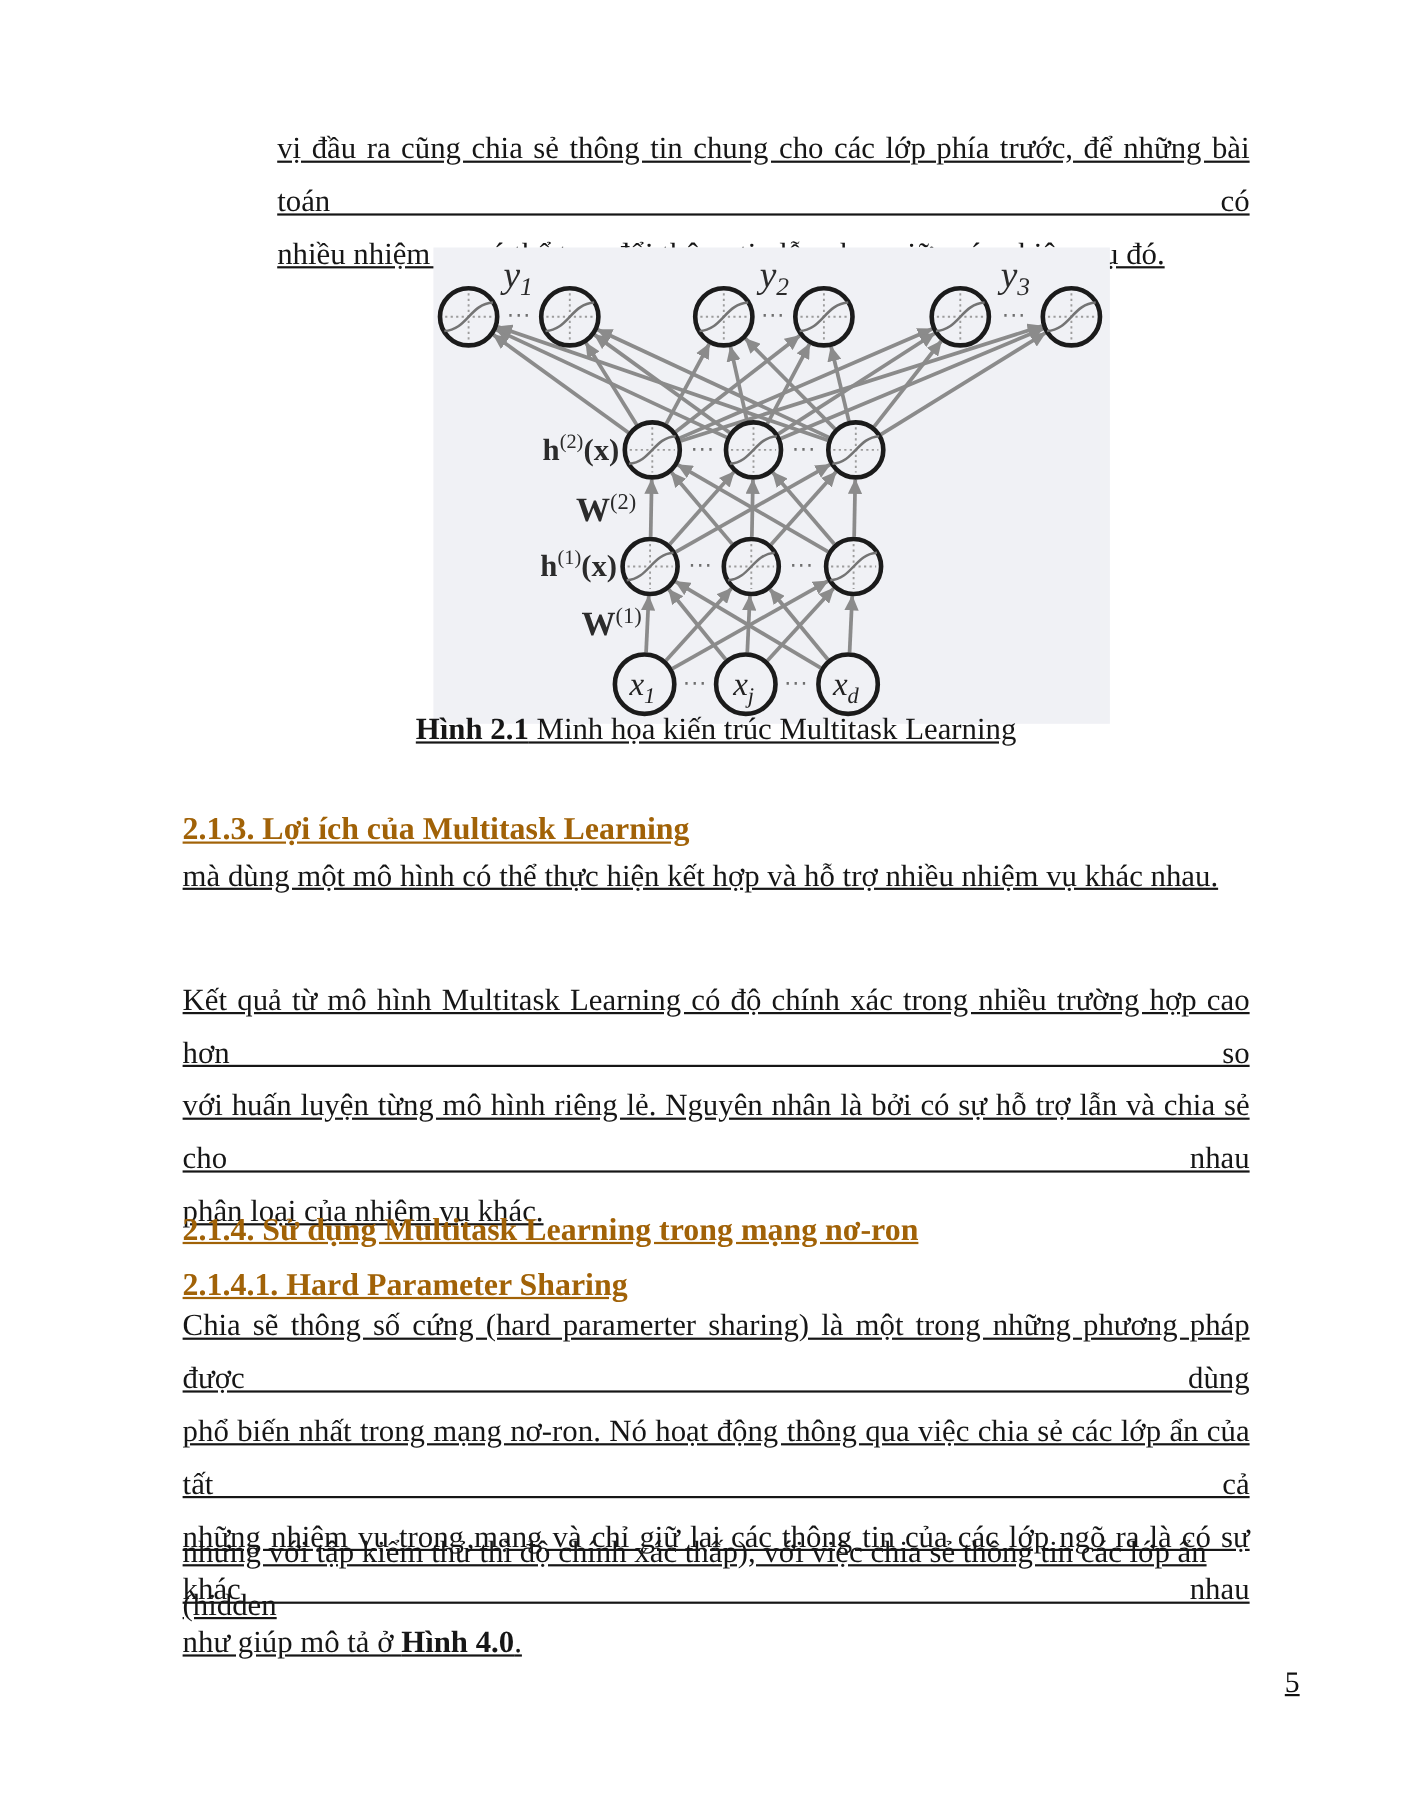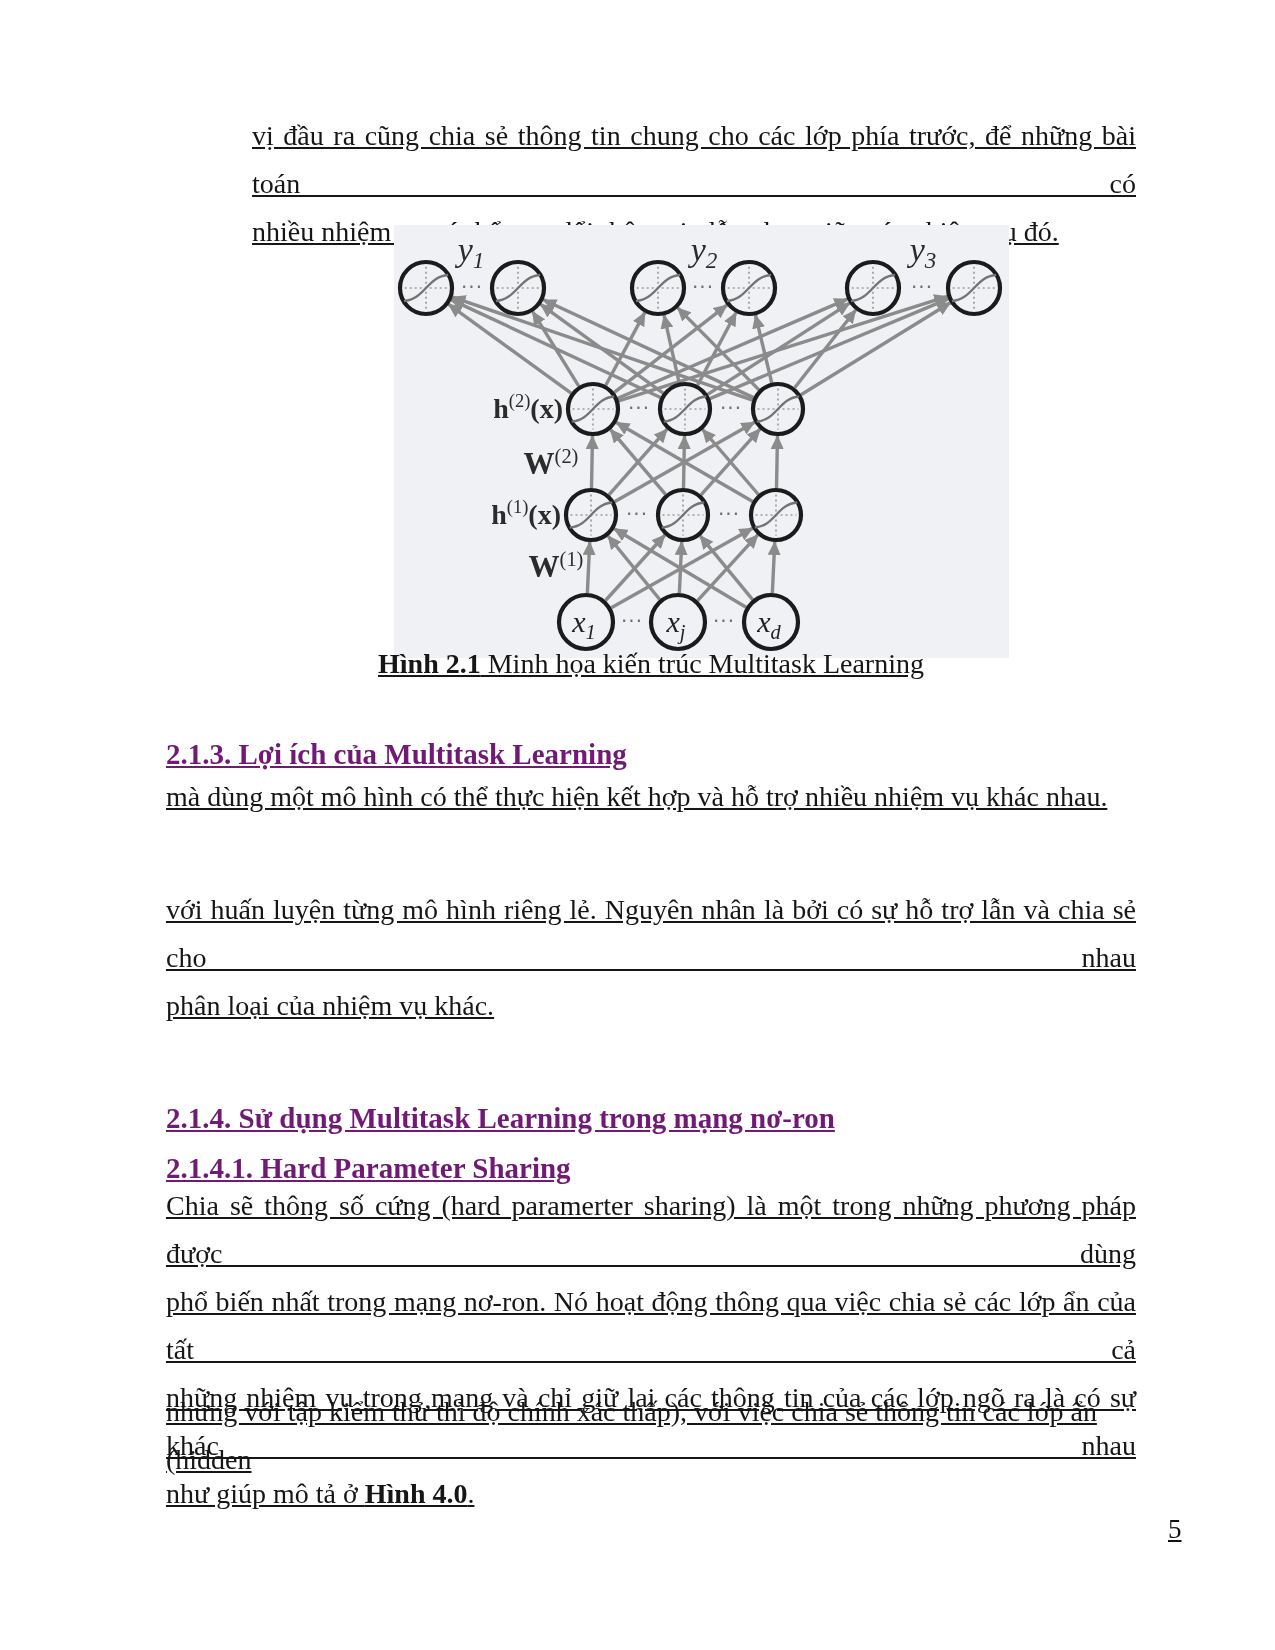--- a/index.html
+++ b/index.html
@@ -2,21 +2,21 @@
 <html><head>
 <meta charset="utf-8">
 <style>
   html,body{margin:0;padding:0;}
   body{width:1275px;height:1650px;background:#ffffff;font-family:"Liberation Serif", serif;}
   .page{position:relative;width:1275px;height:1650px;background:#ffffff;overflow:hidden;}
   .t{position:absolute;color:#161616;text-decoration:underline;}
   .body-text{font-size:28px;line-height:48px;}
   .body-text .jl{text-align:justify;text-align-last:justify;-moz-text-align-last:justify;}
   .body-text .ll{text-align:left;}
-  .hd{font-weight:bold;font-size:29px;line-height:48px;color:#701a75;}
+  .hd{font-weight:bold;font-size:29px;line-height:48px;color:#a16207;}
   .caption{font-size:28px;line-height:48px;text-align:center;}
   .figure{background:#f0f1f5;}
   .figure svg{display:block;width:100%;height:100%;}
   .pgnum{font-size:27px;line-height:30px;color:#111;}
 </style>
 </head>
 <body>
 
 <div class="page">
 
@@ -151,20 +151,21 @@
     <b>Hình 2.1</b><span> Minh họa kiến trúc Multitask Learning</span>
   </div>
 
   <div class="t hd" style="left:166px;top:730px;width:970px;">2.1.3. Lợi ích của Multitask Learning</div>
 
   <div class="t body-text" style="left:166px;top:773px;width:970px;">
       <div class="ll">mà dùng một mô hình có thể thực hiện kết hợp và hỗ trợ nhiều nhiệm vụ khác nhau.</div>
     </div>
 
   <div class="t body-text" style="left:166px;top:886px;width:970px;">
+      <div class="jl">Kết quả từ mô hình Multitask Learning có độ chính xác trong nhiều trường hợp cao hơn so</div>
       <div class="jl">với huấn luyện từng mô hình riêng lẻ. Nguyên nhân là bởi có sự hỗ trợ lẫn và chia sẻ cho nhau</div>
       <div class="ll">phân loại của nhiệm vụ khác.</div>
     </div>
 
   <div class="t hd" style="left:166px;top:1094px;width:970px;">2.1.4. Sử dụng Multitask Learning trong mạng nơ-ron</div>
 
   <div class="t hd" style="left:166px;top:1144px;width:970px;">2.1.4.1. Hard Parameter Sharing</div>
 
   <div class="t body-text" style="left:166px;top:1182px;width:970px;">
       <div class="jl">Chia sẽ thông số cứng (hard paramerter sharing) là một trong những phương pháp được dùng</div>

